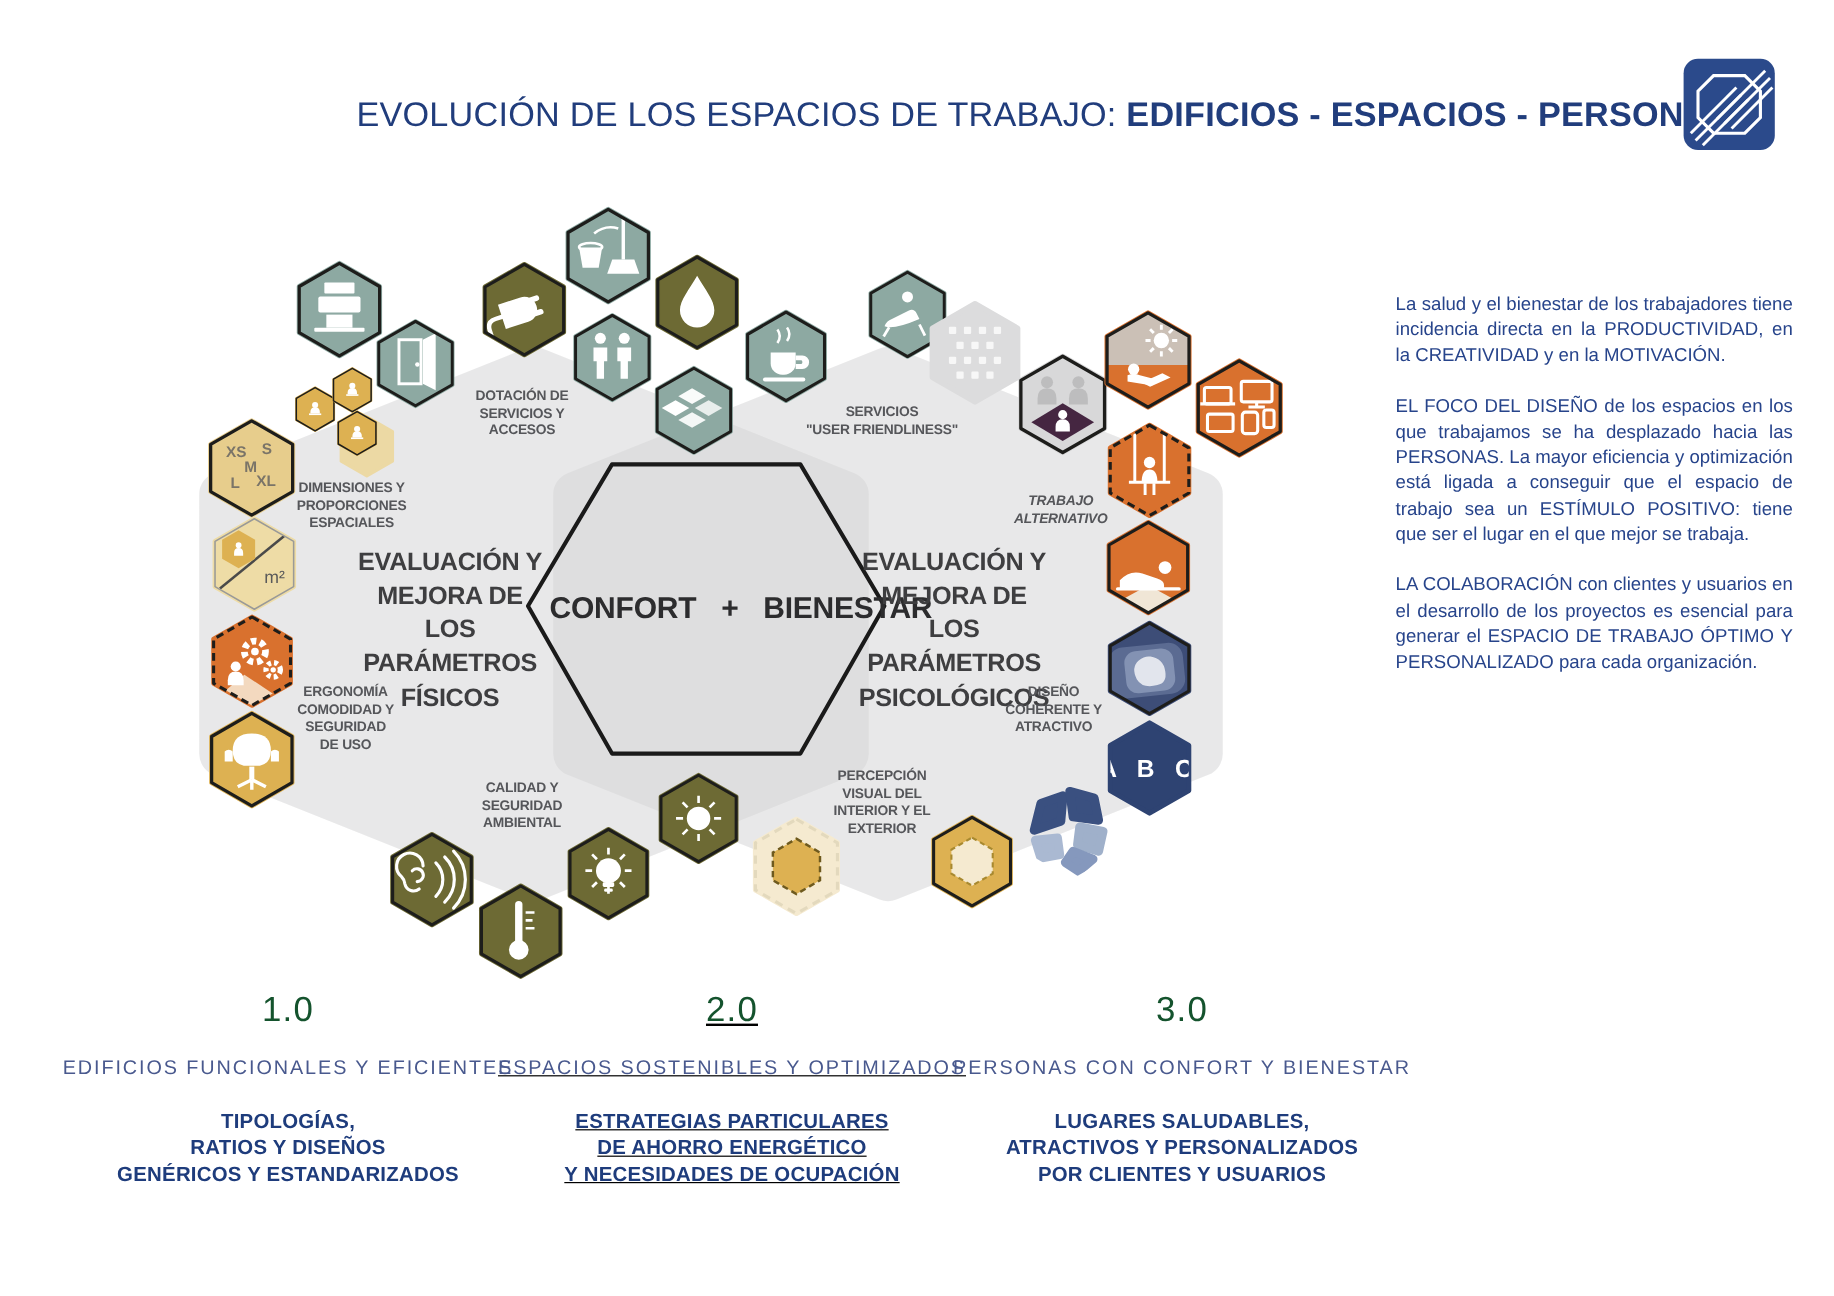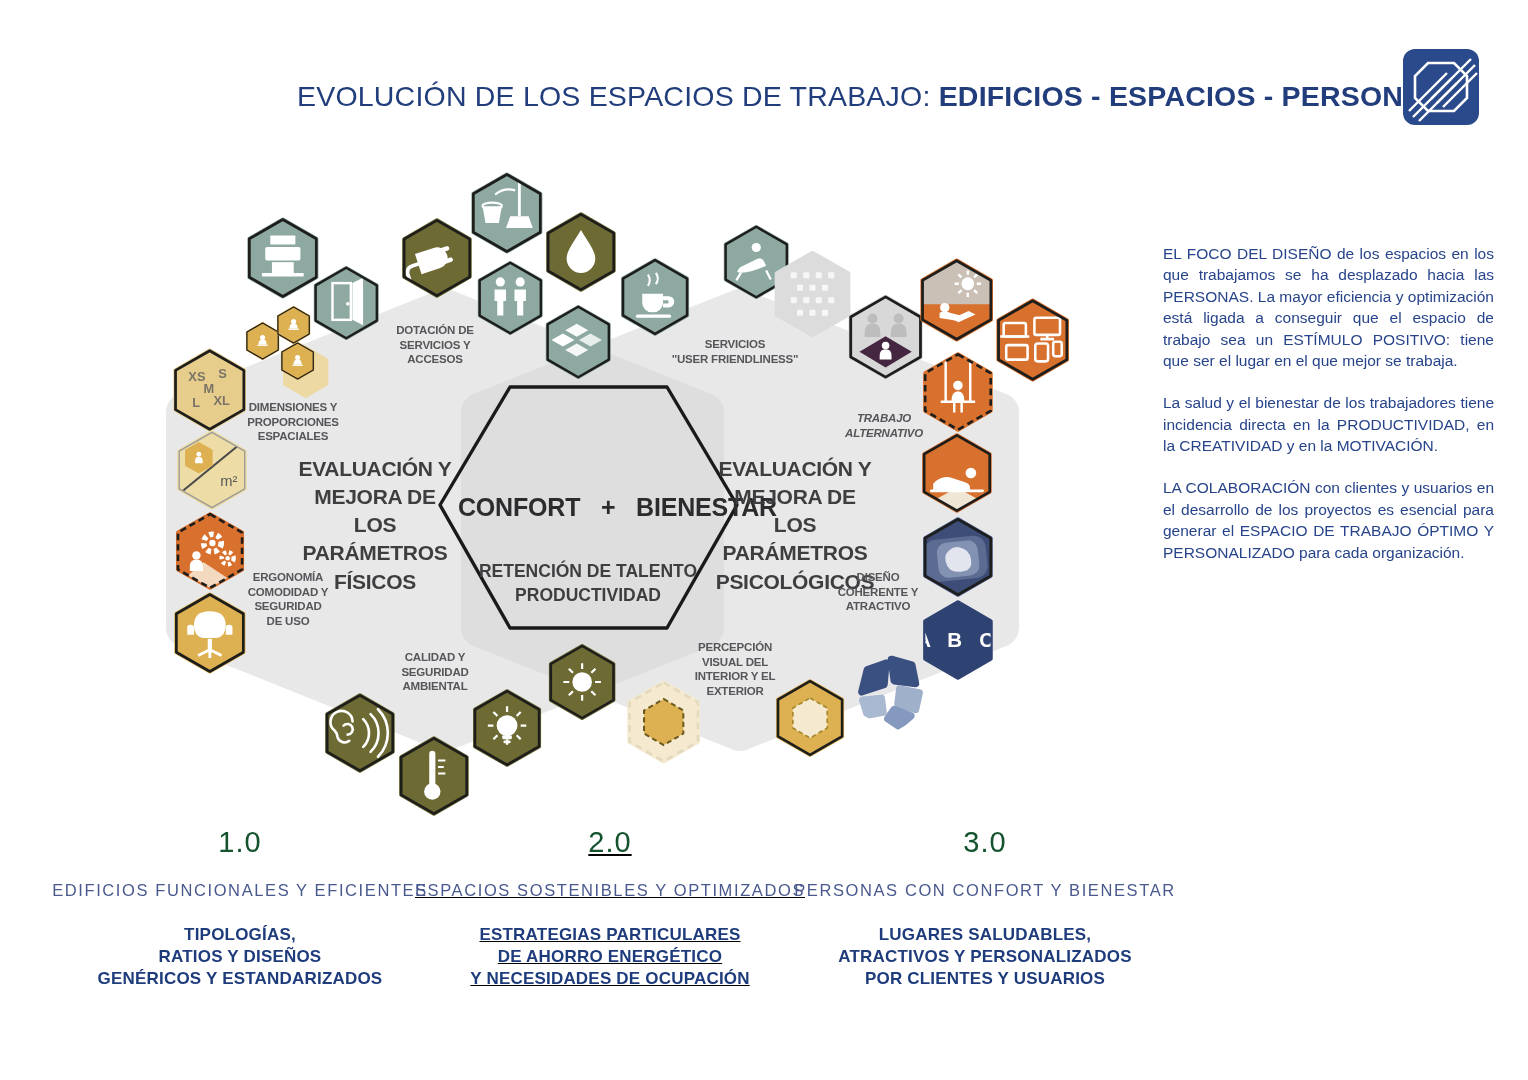--- a/index.html
+++ b/index.html
@@ -55,22 +55,20 @@
     </svg>
   </div>
 
   <svg id="bigshapes" class="abs" width="1528" height="1080" viewBox="0 0 1528 1080">
     <path d="M445,308 L705,412 L705,628 L445,732 L185,628 L185,412 Z" fill="#d7d7d8" opacity="0.55" stroke="#d7d7d8" stroke-width="38" stroke-linejoin="round"></path>
     <path d="M740,308 L1000,412 L1000,628 L740,732 L480,628 L480,412 Z" fill="#d7d7d8" opacity="0.55" stroke="#d7d7d8" stroke-width="38" stroke-linejoin="round"></path>
     <path d="M440,505 L510,387 L667,387 L737,505 L667,628 L510,628 Z" fill="none" stroke="#1a1a1a" stroke-width="3.4" stroke-linejoin="round"></path>
   </svg>
 
   <div id="confort-label" class="abs" style="left:458px;top:493px;width:260px;">CONFORT + BIENESTAR</div>
-  <div id="retencion-label" class="abs prelines" style="left:468px;top:560px;width:240px;">RETENCIÓN DE TALENTO
-PRODUCTIVIDAD</div>
   <div class="axis-text abs prelines" style="left:295px;top:455px;width:160px;">EVALUACIÓN Y
 MEJORA DE LOS
 PARÁMETROS
 FÍSICOS</div>
   <div class="axis-text abs prelines" style="left:712px;top:455px;width:166px;">EVALUACIÓN Y
 MEJORA DE LOS
 PARÁMETROS
 PSICOLÓGICOS</div>
 
   <div class="dlabel abs prelines" style="left:375px;top:323px;width:120px;">DOTACIÓN DE
@@ -679,22 +677,22 @@
           <path d="M-34,2 L-28,-22 L-8,-29 L-10,-6 Z" fill="#3a5080" stroke="#3a5080" stroke-width="8" stroke-linejoin="round"></path>
           <path d="M-2,-33 L20,-27 L24,-7 L1,-10 Z" fill="#3a5080" stroke="#3a5080" stroke-width="8" stroke-linejoin="round"></path>
           <path d="M7,-1 L28,3 L24,21 L5,15 Z" fill="#9fb0ca" stroke="#9fb0ca" stroke-width="8" stroke-linejoin="round"></path>
           <path d="M1,21 L19,28 L6,39 L-6,31 Z" fill="#8598bd" stroke="#8598bd" stroke-width="8" stroke-linejoin="round"></path>
           <path d="M-33,11 L-13,9 L-11,24 L-28,27 Z" fill="#aab9d2" stroke="#aab9d2" stroke-width="8" stroke-linejoin="round"></path>
         </g>
       </svg>
     </div>
 
   <div id="sidebar" class="abs">
+    <p>La salud y el bienestar de los trabajadores tiene incidencia directa en la PRODUCTIVIDAD, en la CREATIVIDAD y en la MOTIVACIÓN.</p>
     <p>EL FOCO DEL DISEÑO de los espacios en los que trabajamos se ha desplazado hacia las PERSONAS. La mayor eficiencia y optimización está ligada a conseguir que el espacio de trabajo sea un ESTÍMULO POSITIVO: tiene que ser el lugar en el que mejor se trabaja.</p>
-    <p>La salud y el bienestar de los trabajadores tiene incidencia directa en la PRODUCTIVIDAD, en la CREATIVIDAD y en la MOTIVACIÓN.</p>
     <p>LA COLABORACIÓN con clientes y usuarios en el desarrollo de los proyectos es esencial para generar el ESPACIO DE TRABAJO ÓPTIMO Y PERSONALIZADO para cada organización.</p>
   </div>
 
   <div class="stage abs" style="left:25px;">
     <div class="num">1.0</div>
     <div class="subtitle">EDIFICIOS FUNCIONALES Y EFICIENTES</div>
     <div class="desc prelines">TIPOLOGÍAS,
 RATIOS Y DISEÑOS
 GENÉRICOS Y ESTANDARIZADOS</div>
   </div>

